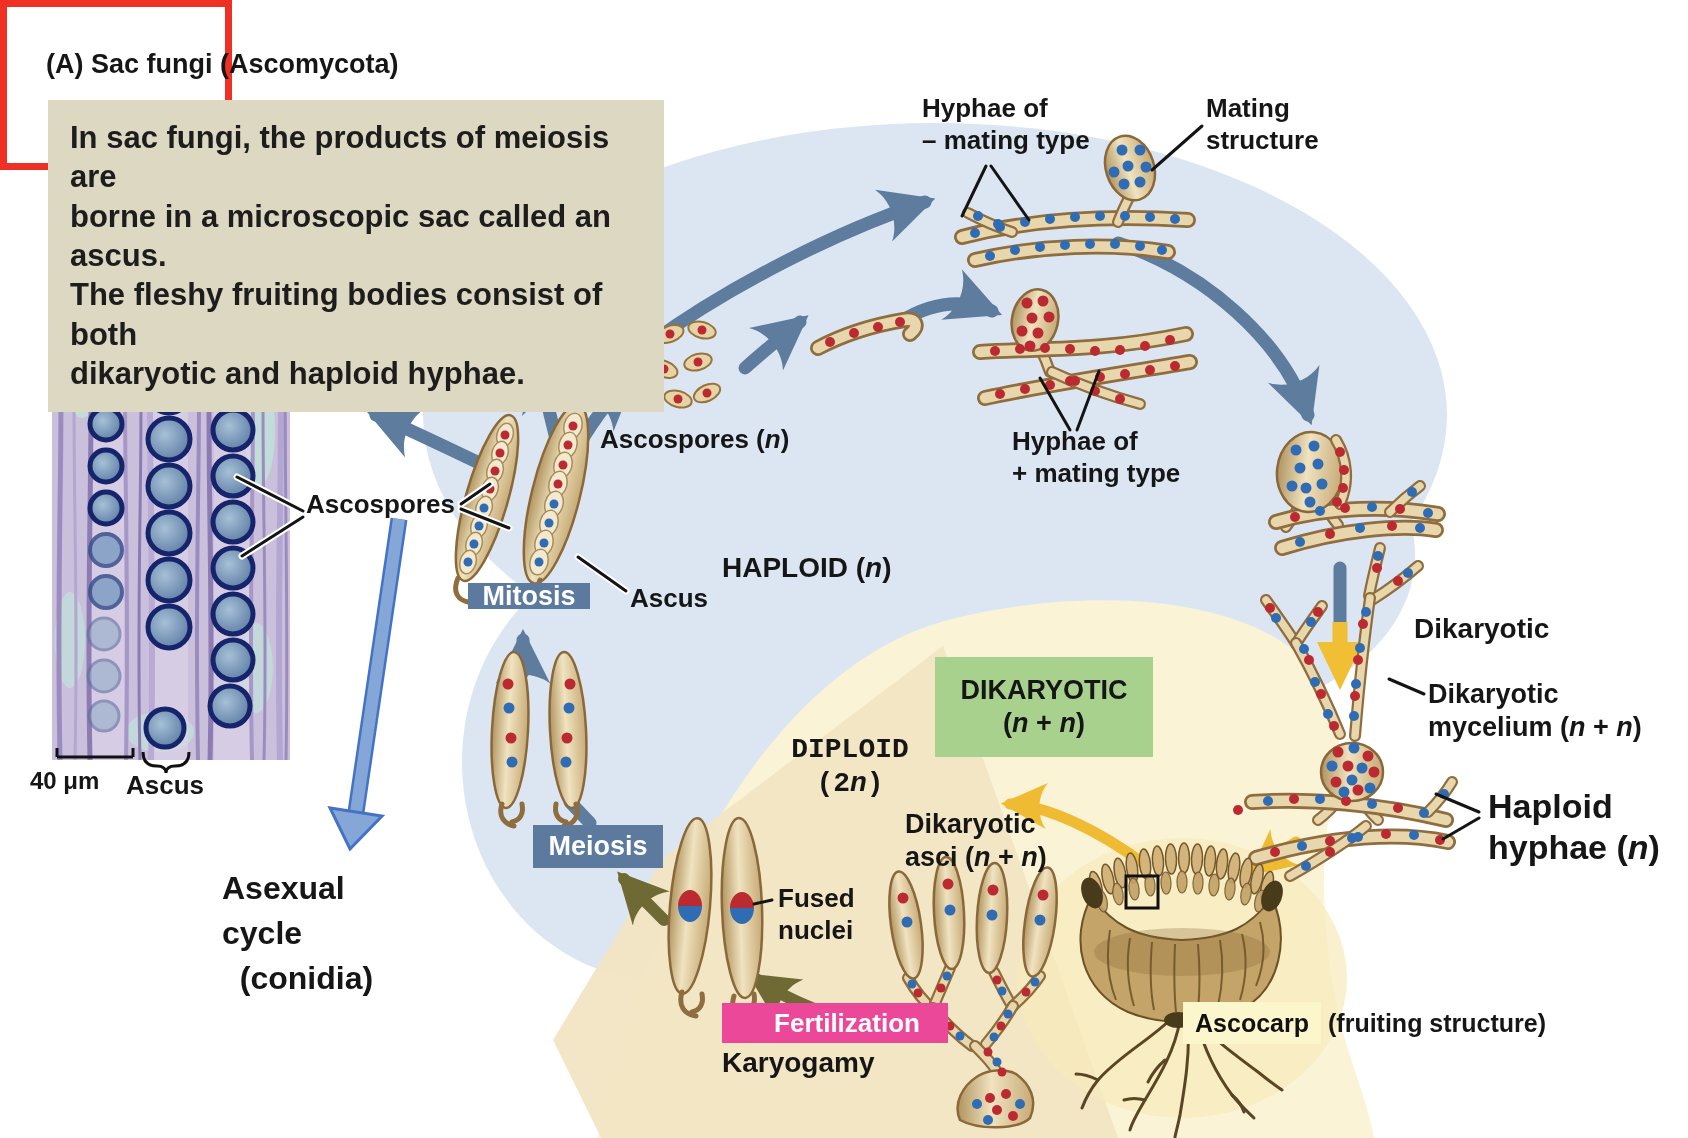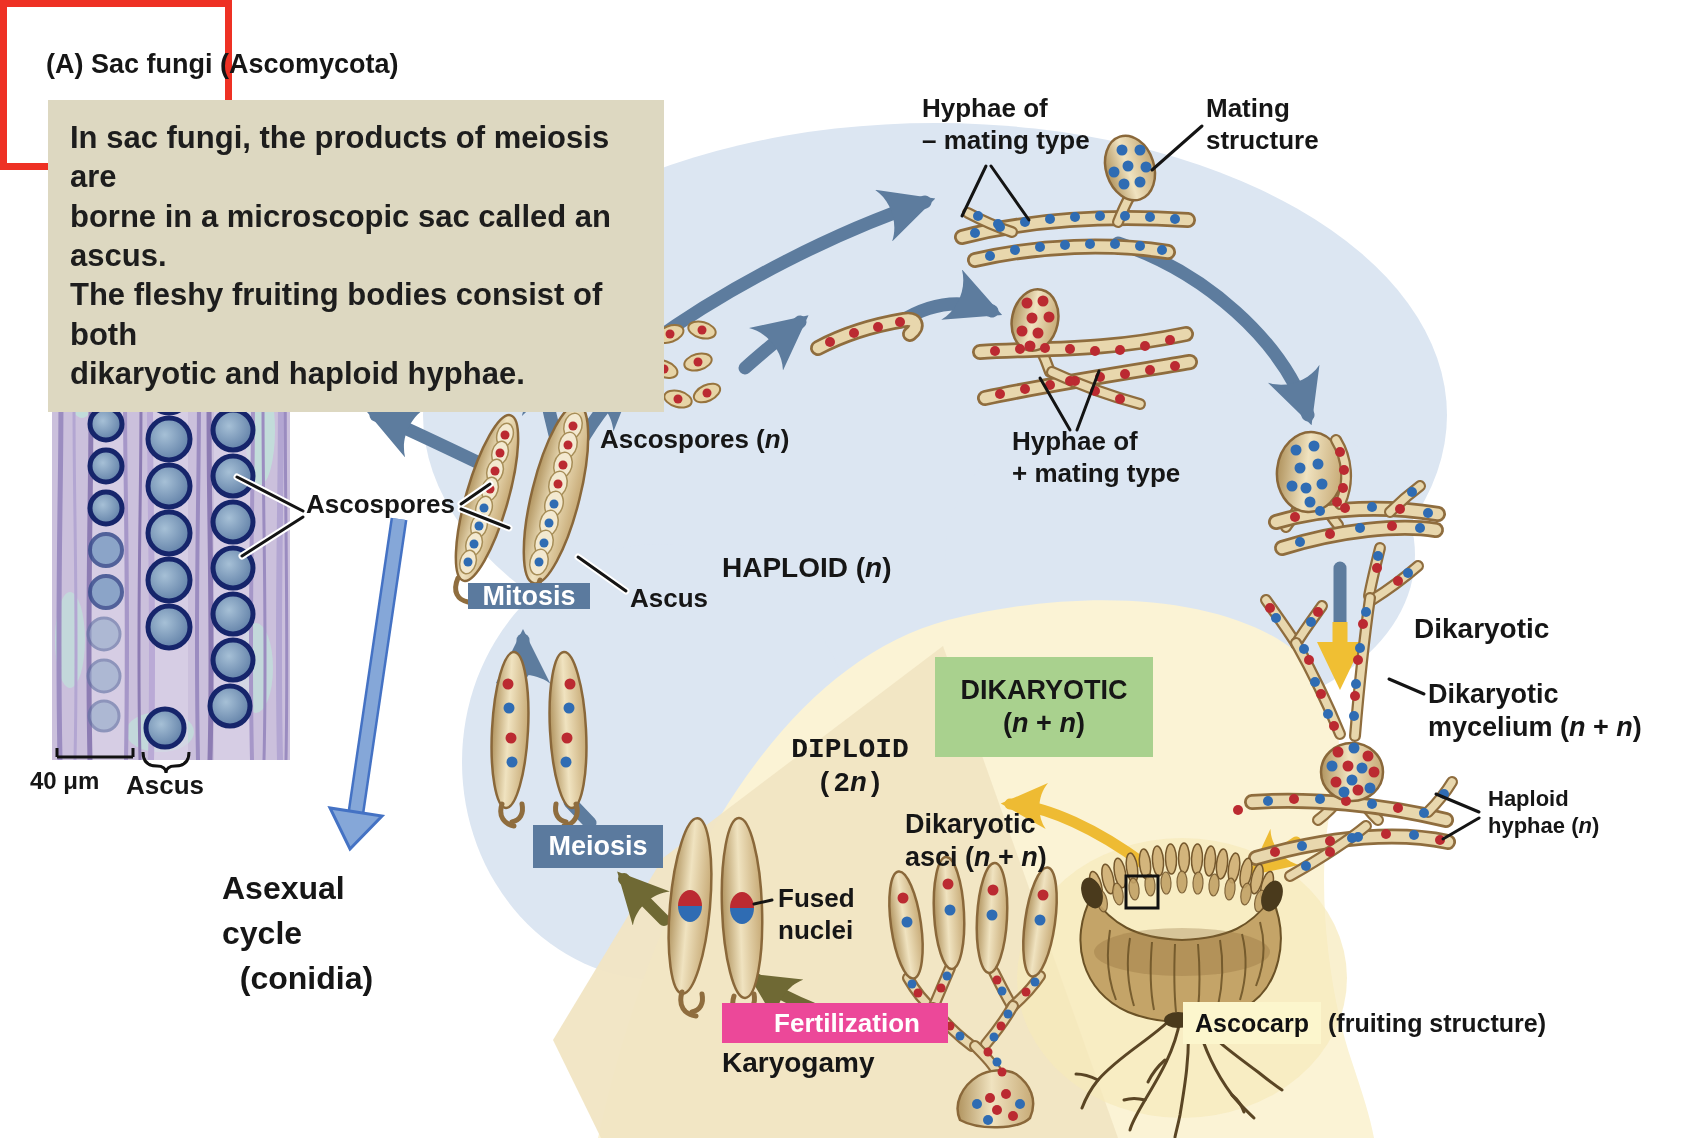--- a/index.html
+++ b/index.html
@@ -18,21 +18,21 @@
   #labHyphPlus{left:1012px;top:426px;}
   #labAscoL{left:306px;top:489px;}
   #labHaploid{left:722px;top:551px;font-size:28px;}
   #labAscusPt{left:630px;top:583px;}
   #labPlasmo{left:1414px;top:612px;font-size:28px;}
   #boxMitosis{left:468px;top:583px;width:122px;height:26px;background:#5b7a9e;color:#fff;font-size:27px;}
   #boxMeiosis{left:533px;top:825px;width:130px;height:43px;background:#5b7a9e;color:#fff;font-size:27px;}
   #boxDikary{left:935px;top:657px;width:218px;height:100px;background:#a9d18e;color:#1f5c2e;font-size:27px;line-height:1.3;}
   #labDikMyc{left:1428px;top:678px;font-size:27px;}
   #labDiploid{left:770px;top:733px;width:160px;text-align:center;font-size:28px;font-family:Liberation Mono, monospace;}
-  #labHapHyph{left:1488px;top:786px;font-size:22px;}
+  #labHapHyph{left:1488px;top:786px;font-size:34px;}
   #labDikAsci{left:905px;top:808px;font-size:27px;}
   #labFused{left:778px;top:883px;}
   #labScale{left:30px;top:766px;font-size:24px;}
   #labAscusSc{left:126px;top:770px;}
   #redBox{left:205px;top:857px;width:232px;height:170px;border:7px solid #ee3124;background:#fff;box-sizing:border-box;}
   #redBoxText{left:222px;top:866px;font-size:32px;line-height:1.4;}
   #boxFert{left:722px;top:1003px;width:202px;height:40px;background:#ec4899;color:#fff;font-size:26px;padding-left:24px;}
   #labKaryo{left:722px;top:1046px;font-size:28px;}
   #boxAscocarp{left:1183px;top:1002px;width:138px;height:42px;background:#fcf6cd;color:#111;font-size:25px;}
   #labFruiting{left:1328px;top:1008px;font-size:25px;}

